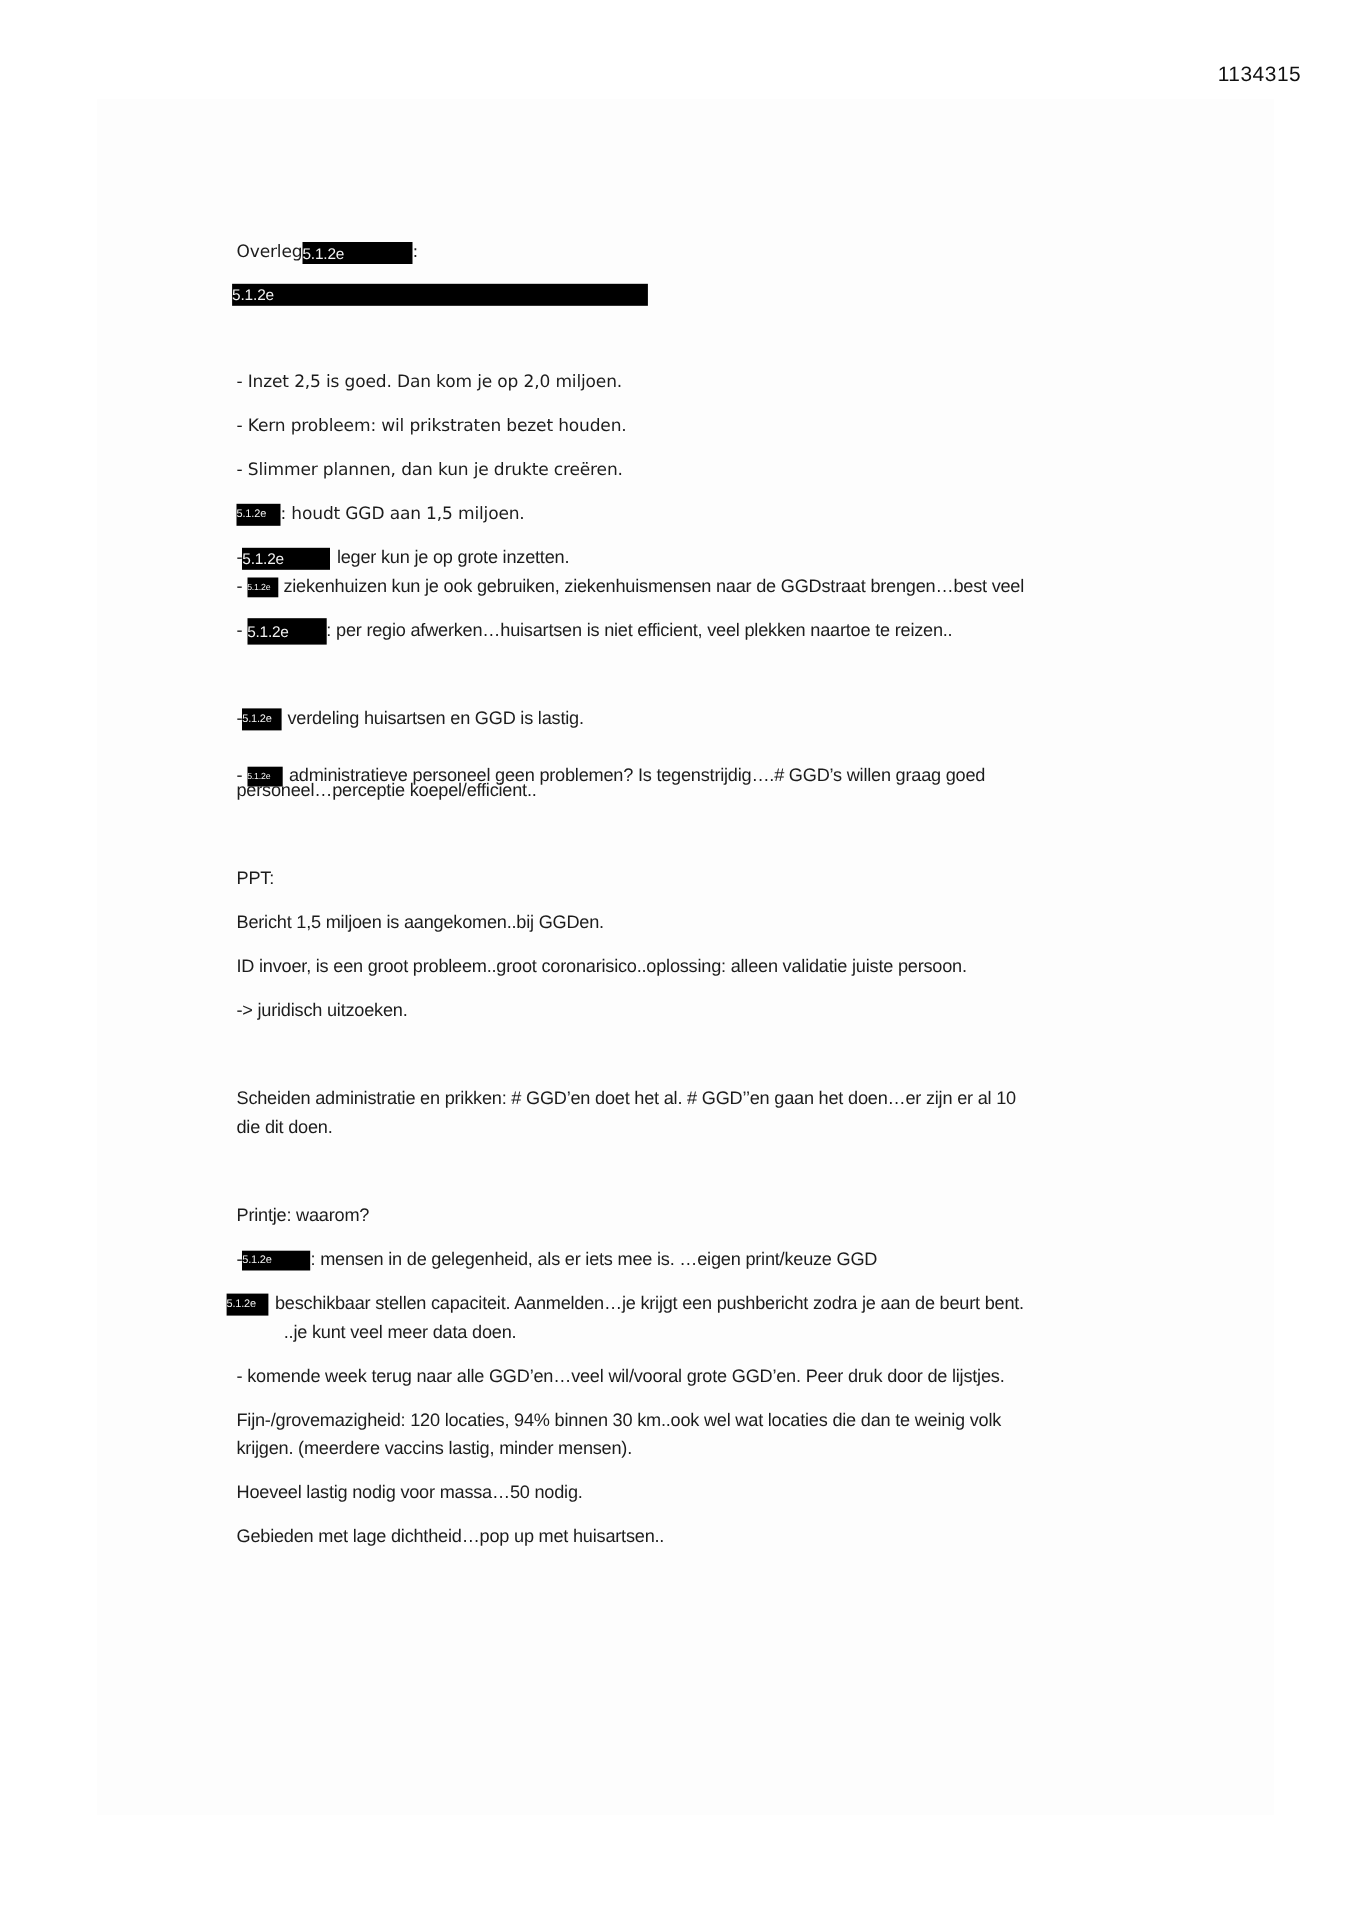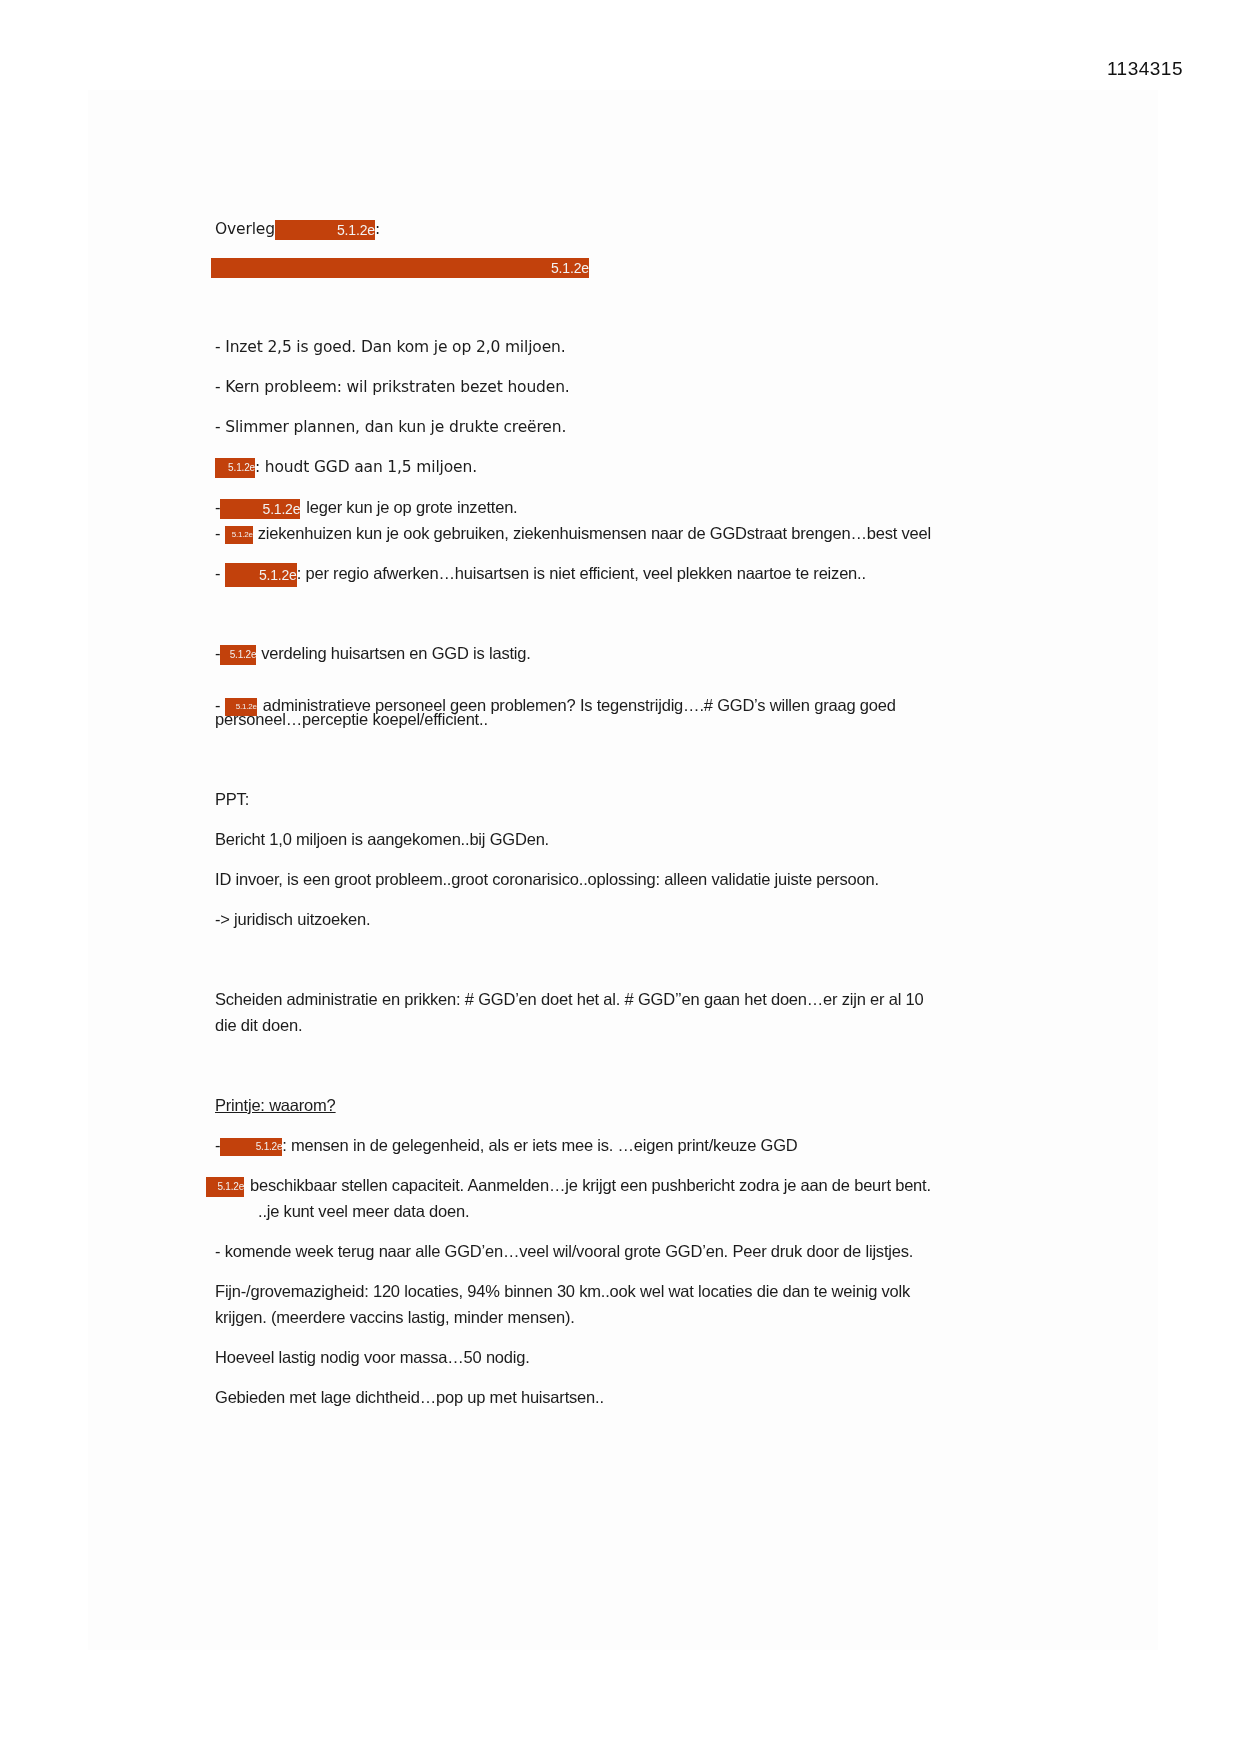--- a/index.html
+++ b/index.html
@@ -42,24 +42,24 @@
       white-space: nowrap;
       letter-spacing: -0.15px;
     }
     .narrow {
       font-family: "Liberation Sans Narrow", "Liberation Sans", sans-serif;
       font-size: 16.5px;
       letter-spacing: -0.2px;
     }
     .redact {
       display: inline-block;
-      background: #c2410c;
+      background: #000000;
       color: #f2f2f2;
       font-family: "Liberation Sans", sans-serif;
-      text-align: right;
+      text-align: left;
       vertical-align: middle;
       position: relative;
     }
     .r-lg { font-size: 14px; height: 20px; line-height: 20px; }
     .r-sm { font-size: 10px; height: 20px; line-height: 20px; }
     .r-xs { font-size: 8px; height: 18px; line-height: 18px; }
   </style>
 </head>
 <body>
 
@@ -98,28 +98,28 @@
 <div class="line narrow" style="top:640px;">
   <span>-</span><span class="redact r-sm" style="width:36px; margin-right:5px;">5.1.2e</span><span>verdeling huisartsen en GGD is lastig.</span>
 </div>
 
 <div class="line narrow" style="top:692px;">
   <span>- </span><span class="redact r-xs" style="width:32px; margin-right:6px;">5.1.2e</span><span>administratieve personeel geen problemen? Is tegenstrijdig….# GGD’s willen graag goed</span>
 </div>
 <div class="line narrow" style="top:706px;">personeel…perceptie koepel/efficient..</div>
 
 <div class="line narrow" style="top:786px;">PPT:</div>
-<div class="line narrow" style="top:826px;">Bericht 1,0 miljoen is aangekomen..bij GGDen.</div>
+<div class="line narrow" style="top:826px;">Bericht 1,5 miljoen is aangekomen..bij GGDen.</div>
 <div class="line narrow" style="top:866px;">ID invoer, is een groot probleem..groot coronarisico..oplossing: alleen validatie juiste persoon.</div>
 <div class="line narrow" style="top:906px;">-&gt; juridisch uitzoeken.</div>
 
 <div class="line narrow" style="top:986px;">Scheiden administratie en prikken: # GGD’en doet het al. # GGD’’en gaan het doen…er zijn er al 10</div>
 <div class="line narrow" style="top:1012px;">die dit doen.</div>
 
-<div class="line narrow" style="top:1092px;text-decoration:underline;">Printje: waarom?</div>
+<div class="line narrow" style="top:1092px;">Printje: waarom?</div>
 
 <div class="line narrow" style="top:1132px;">
   <span>-</span><span class="redact r-sm" style="width:62px; height:18px; line-height:18px;">5.1.2e</span><span>: mensen in de gelegenheid, als er iets mee is. …eigen print/keuze GGD</span>
 </div>
 
 <div class="line narrow" style="top:1172px; left:206px;">
   <span class="redact r-sm" style="width:38px; margin-right:6px;">5.1.2e</span><span>beschikbaar stellen capaciteit. Aanmelden…je krijgt een pushbericht zodra je aan de beurt bent.</span>
 </div>
 <div class="line narrow" style="top:1198px;margin-left:43px;">..je kunt veel meer data doen.</div>
 

